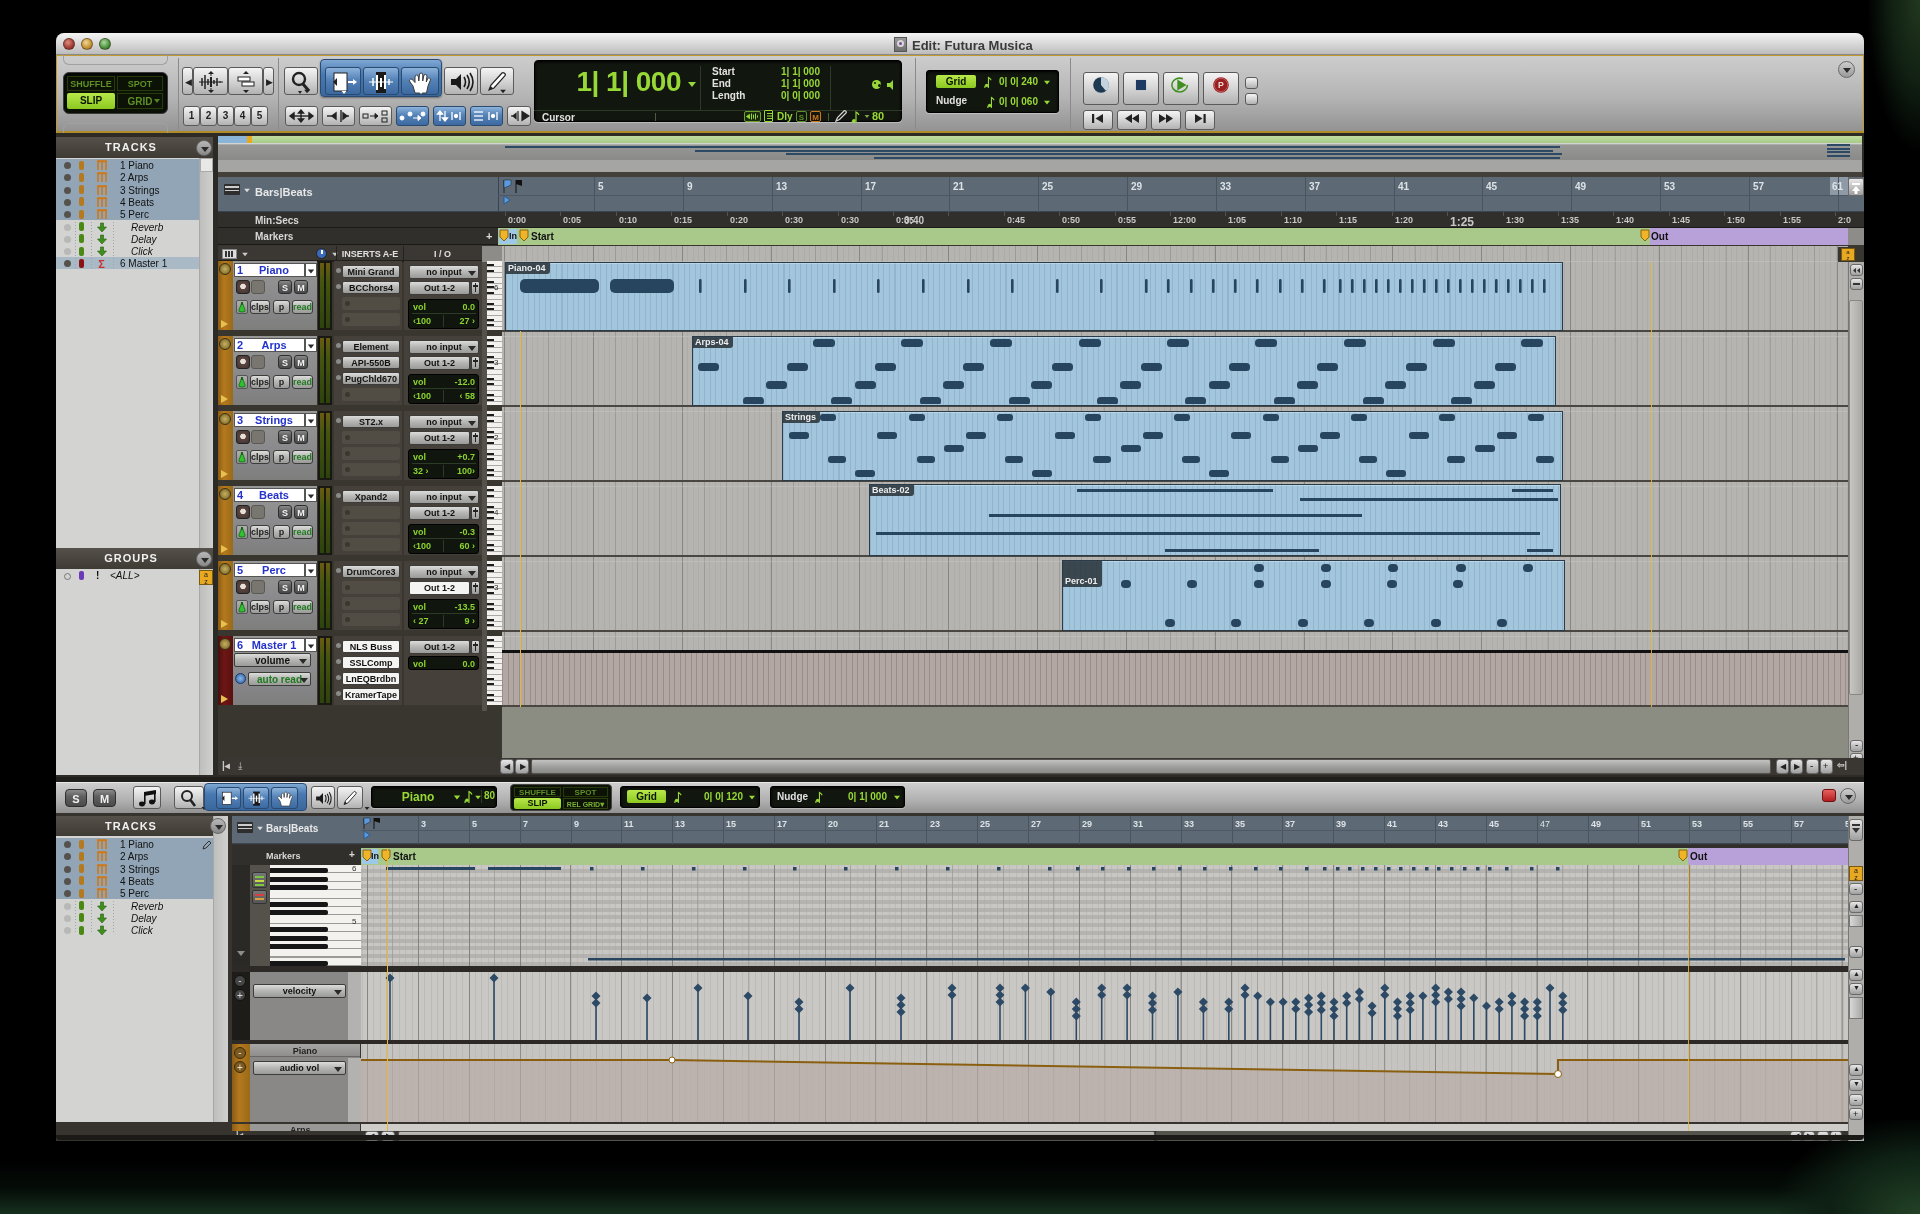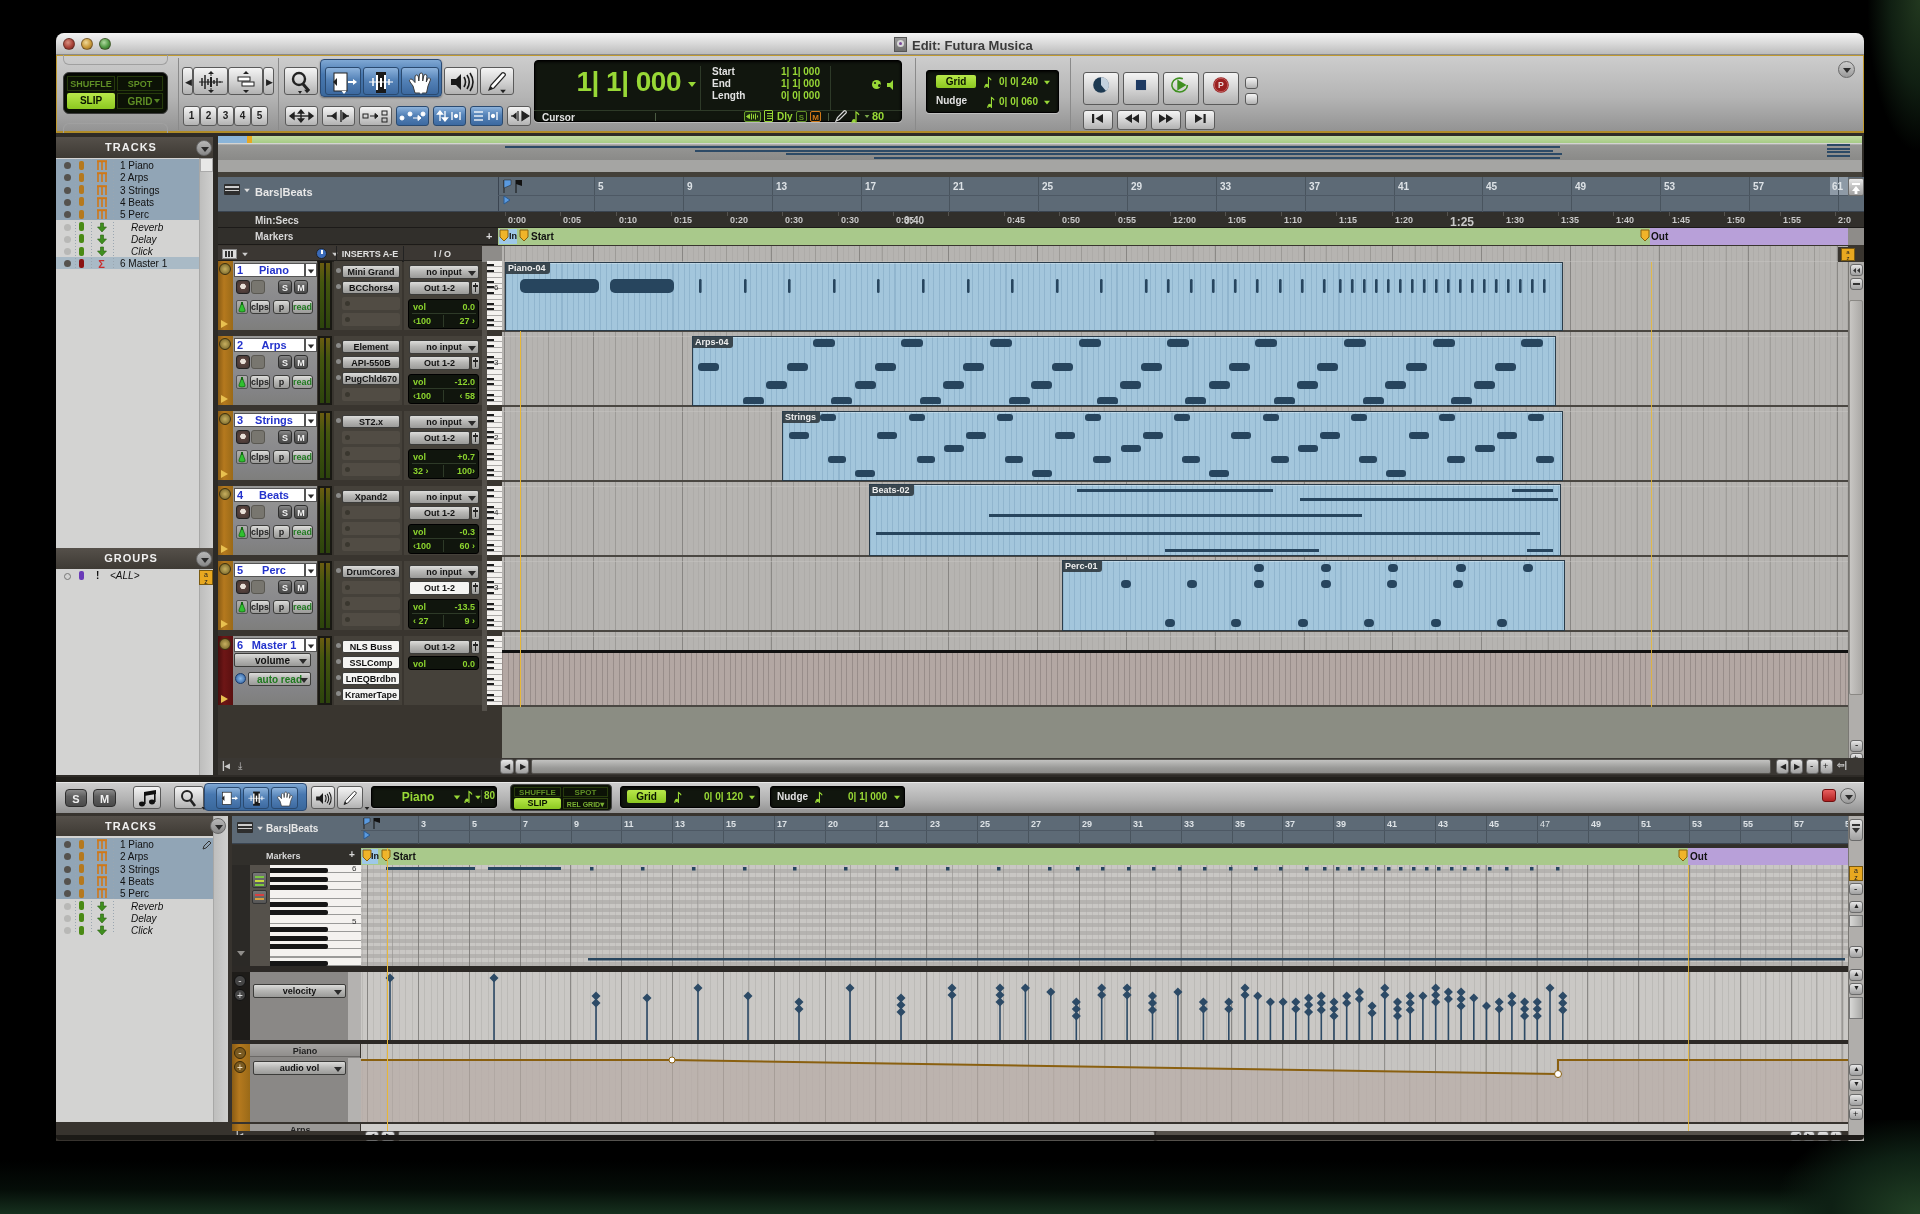--- a/index.html
+++ b/index.html
@@ -1277,21 +1277,21 @@
       <rect x="258" y="19" width="10" height="8" rx="4" fill="#27455e"></rect>
       <rect x="324" y="19" width="10" height="8" rx="4" fill="#27455e"></rect>
       <rect x="390" y="19" width="10" height="8" rx="4" fill="#27455e"></rect>
       <rect x="102" y="58" width="10" height="8" rx="4" fill="#27455e"></rect>
       <rect x="168" y="58" width="10" height="8" rx="4" fill="#27455e"></rect>
       <rect x="235" y="58" width="10" height="8" rx="4" fill="#27455e"></rect>
       <rect x="301" y="58" width="10" height="8" rx="4" fill="#27455e"></rect>
       <rect x="368" y="58" width="10" height="8" rx="4" fill="#27455e"></rect>
       <rect x="434" y="58" width="10" height="8" rx="4" fill="#27455e"></rect>
     </svg>
-<div style="position:absolute;left:0px;top:0px;background:rgba(40,48,54,.85);color:#eee;font-size:9px;font-weight:bold;padding:0px 4px 1px 2px;border-radius:0 0 3px 0;">Perc-01</div>
+<div style="position:absolute;left:0px;top:0px;background:rgba(40,48,54,.85);color:#eee;font-size:9px;font-weight:bold;padding:15px 4px 1px 2px;border-radius:0 0 3px 0;">Perc-01</div>
   </div>
 <div class="abs" style="left:1838px;top:247px;width:22px;height:15px;background:#39352f;"></div>
 <div class="abs" style="left:1841px;top:248px;width:14px;height:13px;background:#e8a820;border:1px solid #7a5a10;color:#222;font-size:6px;line-height:6px;text-align:center;">a<br>z</div>
 <div class="btn2" style="left:1848px;top:178px;width:16px;height:18px;border-radius:2px;">
     <svg width="14" height="16" viewBox="0 0 14 16">
       <g fill="#fff">
         <rect x="3" y="3" width="8" height="2"></rect>
         <path d="M7 6 l4 5 -2.6 0 0 3 -2.8 0 0 -3 -2.6 0 z"></path>
       </g>
     </svg>

